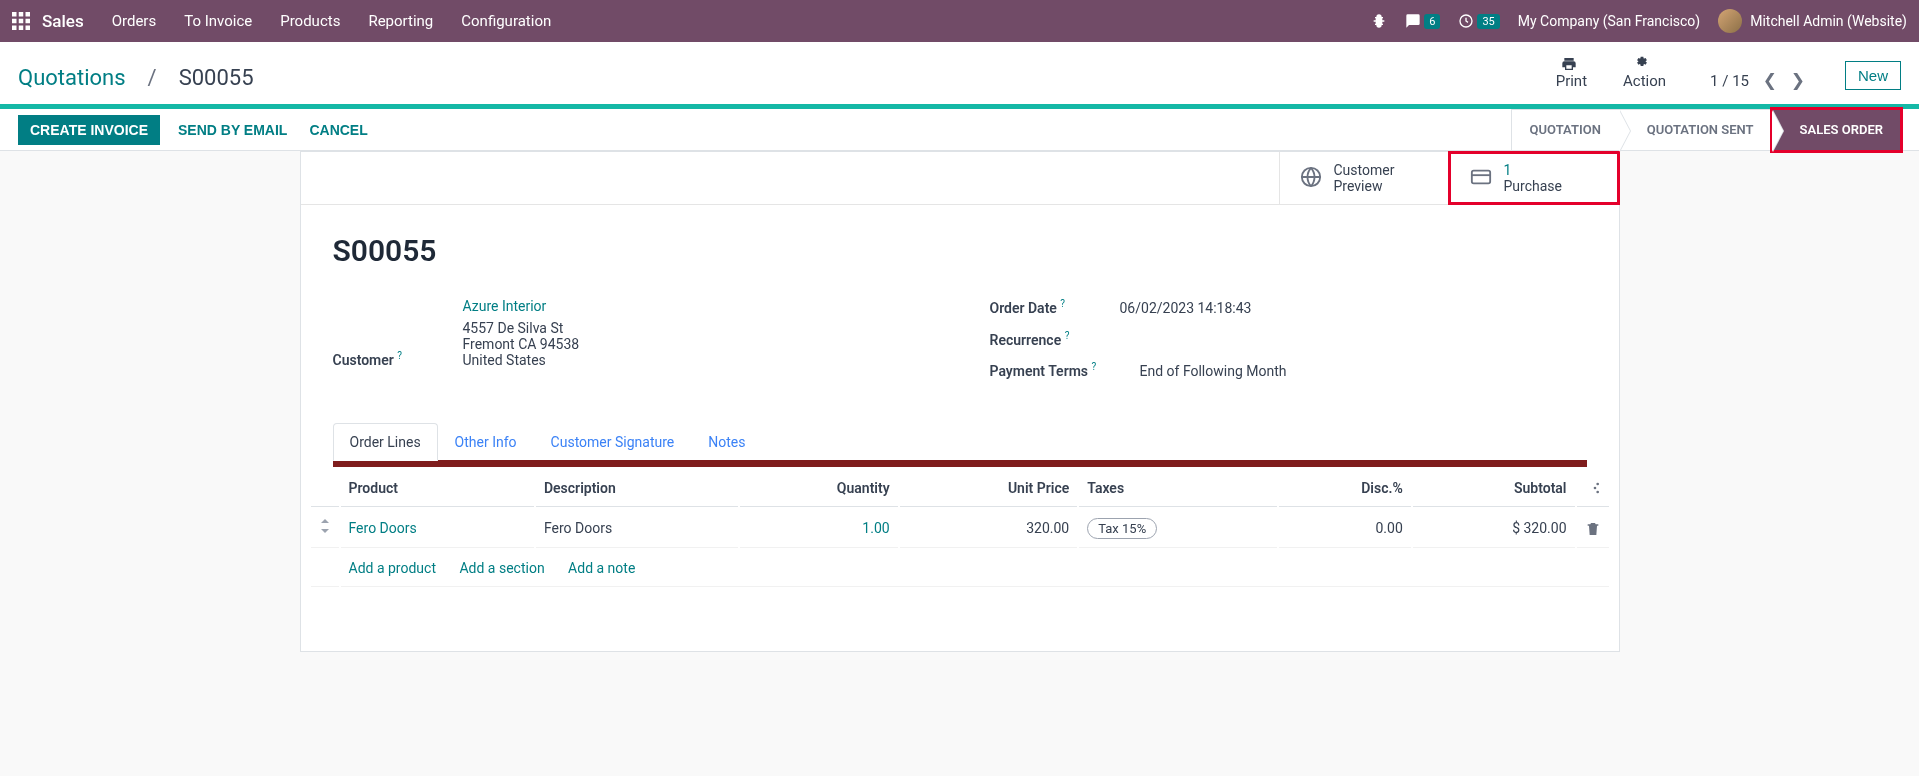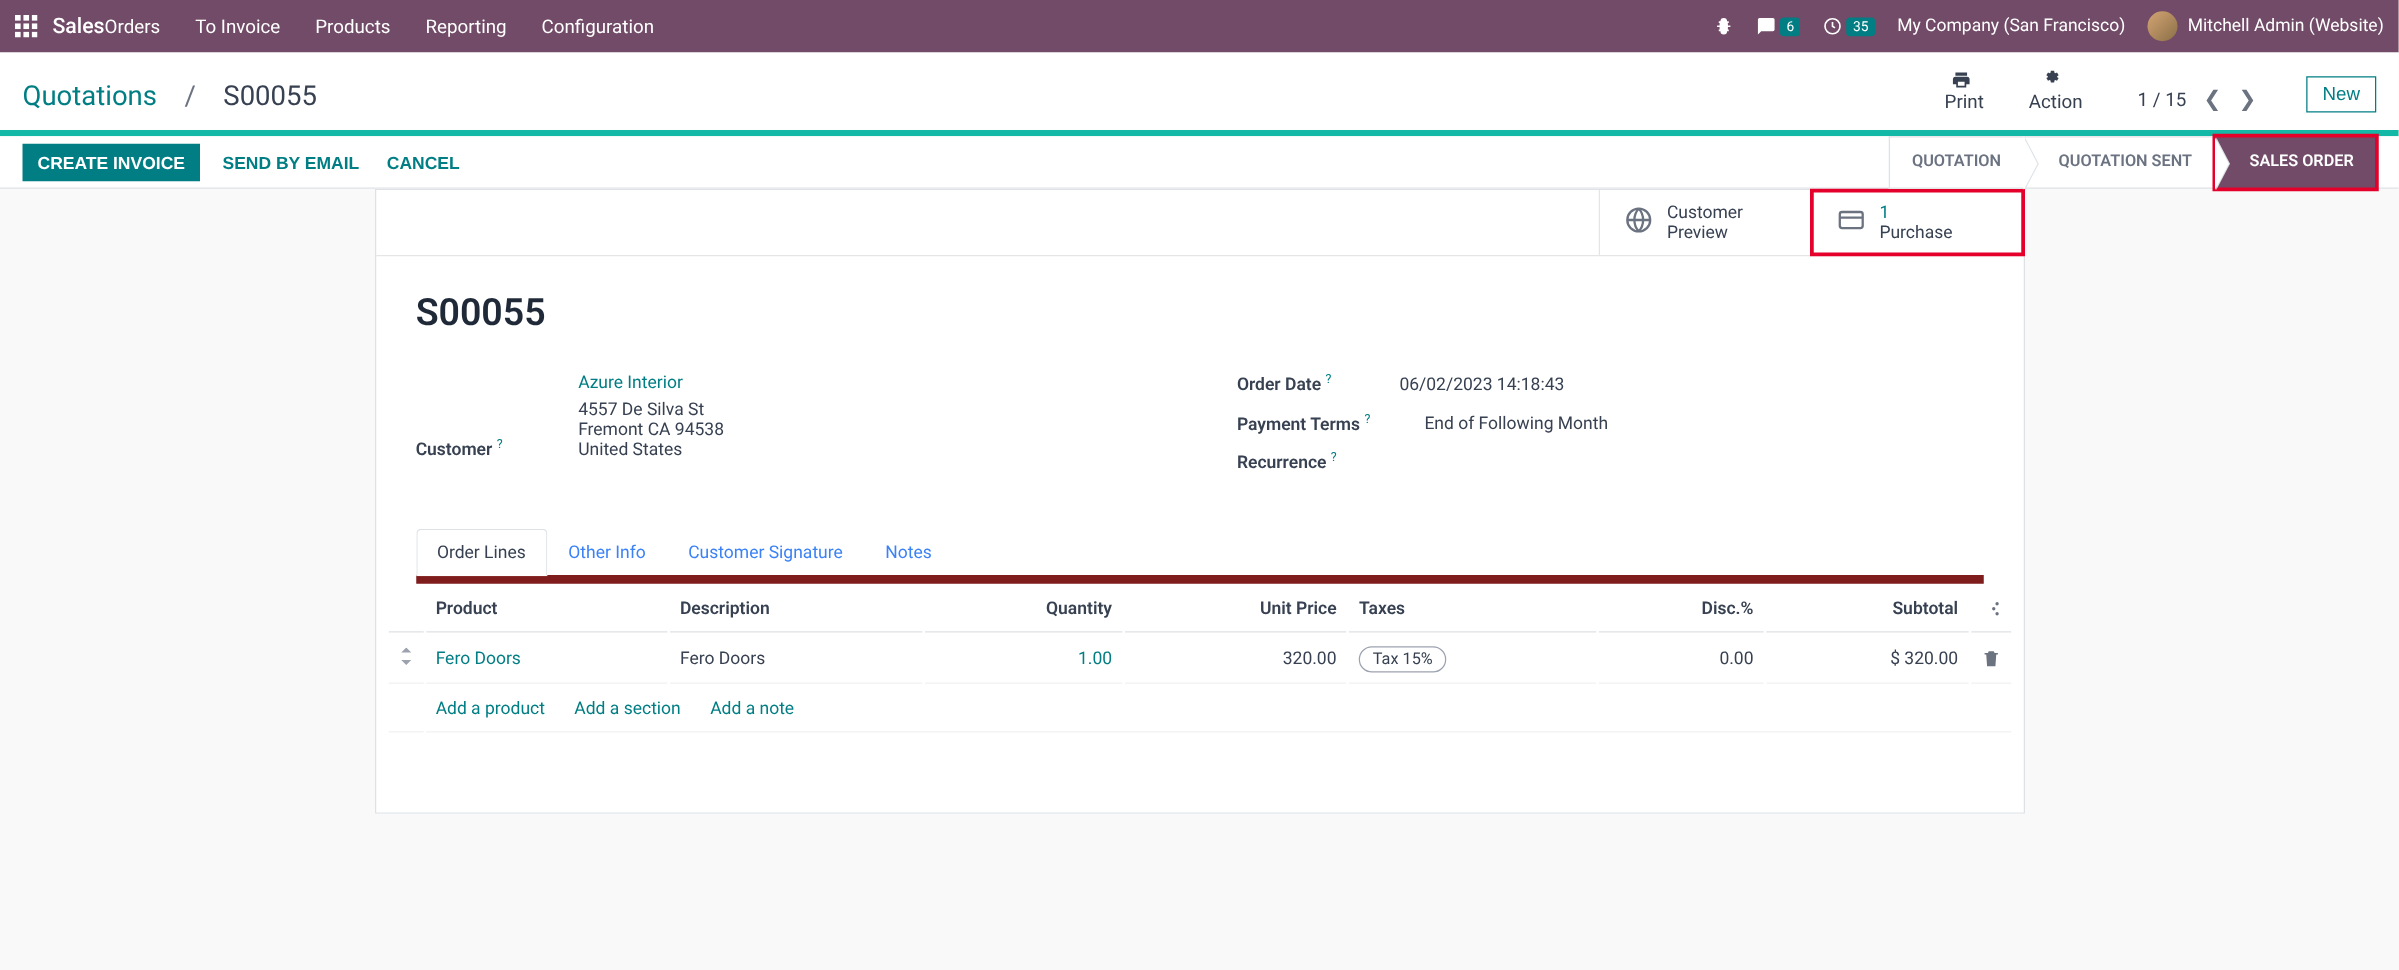--- a/index.html
+++ b/index.html
@@ -2,21 +2,21 @@
 <html><head>
 <meta charset="utf-8">
 <style>
 * { box-sizing: border-box; margin: 0; padding: 0; }
 body { font-family: -apple-system, BlinkMacSystemFont, "Segoe UI", Roboto, sans-serif; font-size: 14px; color: #374151; background: #f9f9f9; }
 
 
 .topnav { background: #714B67; height: 42px; display: flex; align-items: center; padding: 0 12px; color: #fff; }
 .topnav .apps-icon { width: 18px; height: 18px; display: inline-block; margin-right: 12px; cursor: pointer; }
 .topnav .apps-icon svg { fill: #fff; }
-.topnav .brand { font-size: 17px; font-weight: 500; }
+.topnav .brand { font-size: 17px; font-weight: 500; margin-right: 28px; }
 .topnav .menu-item { margin-right: 28px; cursor: pointer; font-size: 15px; }
 .topnav .spacer { flex: 1; }
 .topnav .right-item { margin-left: 18px; display: flex; align-items: center; cursor: pointer; font-size: 14px; }
 .topnav .badge { background: #017e84; color: #fff; border-radius: 3px; padding: 1px 5px; font-size: 11px; margin-left: 3px; }
 .topnav .avatar { width: 24px; height: 24px; border-radius: 50%; background: linear-gradient(135deg, #d4a574, #8b6f47); margin-right: 8px; }
 
 
 .breadcrumb-bar { background: #fff; padding: 14px 18px; display: flex; align-items: flex-end; border-bottom: 5px solid #14b8a6; gap: 16px; }
 .breadcrumb-bar .crumb-link { color: #017e84; font-size: 22px; cursor: pointer; }
 .breadcrumb-bar .crumb-sep { color: #6b7280; font-size: 22px; margin: 0 6px; }
@@ -213,26 +213,26 @@
               <span class="addr-line">United States</span>
             </div>
           </div>
         </div>
         <div class="form-col">
           <div class="form-row">
             <div class="form-label"><span>Order Date</span> <sup class="help">?</sup></div>
             <div class="form-value">06/02/2023 14:18:43</div>
           </div>
           <div class="form-row" style="margin-top:14px">
+            <div class="form-label"><span>Recurrence</span> <sup class="help">?</sup></div>
+            <div class="form-value"></div>
+          </div>
+          <div class="form-row" style="margin-top:14px">
             <div class="form-label" style="width:150px"><span>Payment Terms</span> <sup class="help">?</sup></div>
             <div class="form-value">End of Following Month</div>
-          </div>
-          <div class="form-row" style="margin-top:14px">
-            <div class="form-label"><span>Recurrence</span> <sup class="help">?</sup></div>
-            <div class="form-value"></div>
           </div>
         </div>
       </div>
     </div>
 
     <div class="tabs">
       <div class="tab active">Order Lines</div>
       <div class="tab">Other Info</div>
       <div class="tab">Customer Signature</div>
       <div class="tab">Notes</div>

